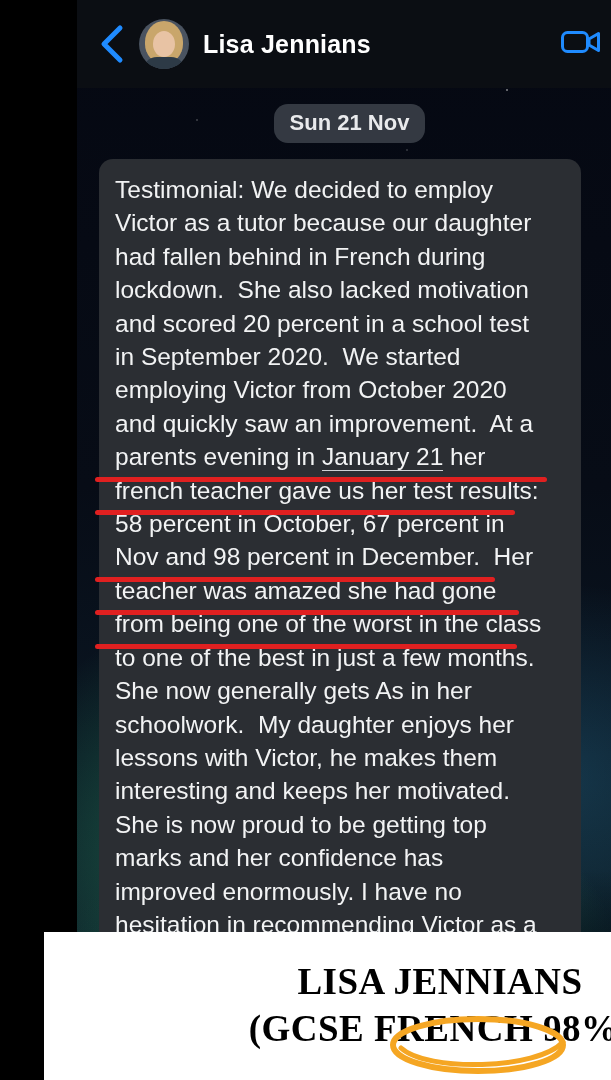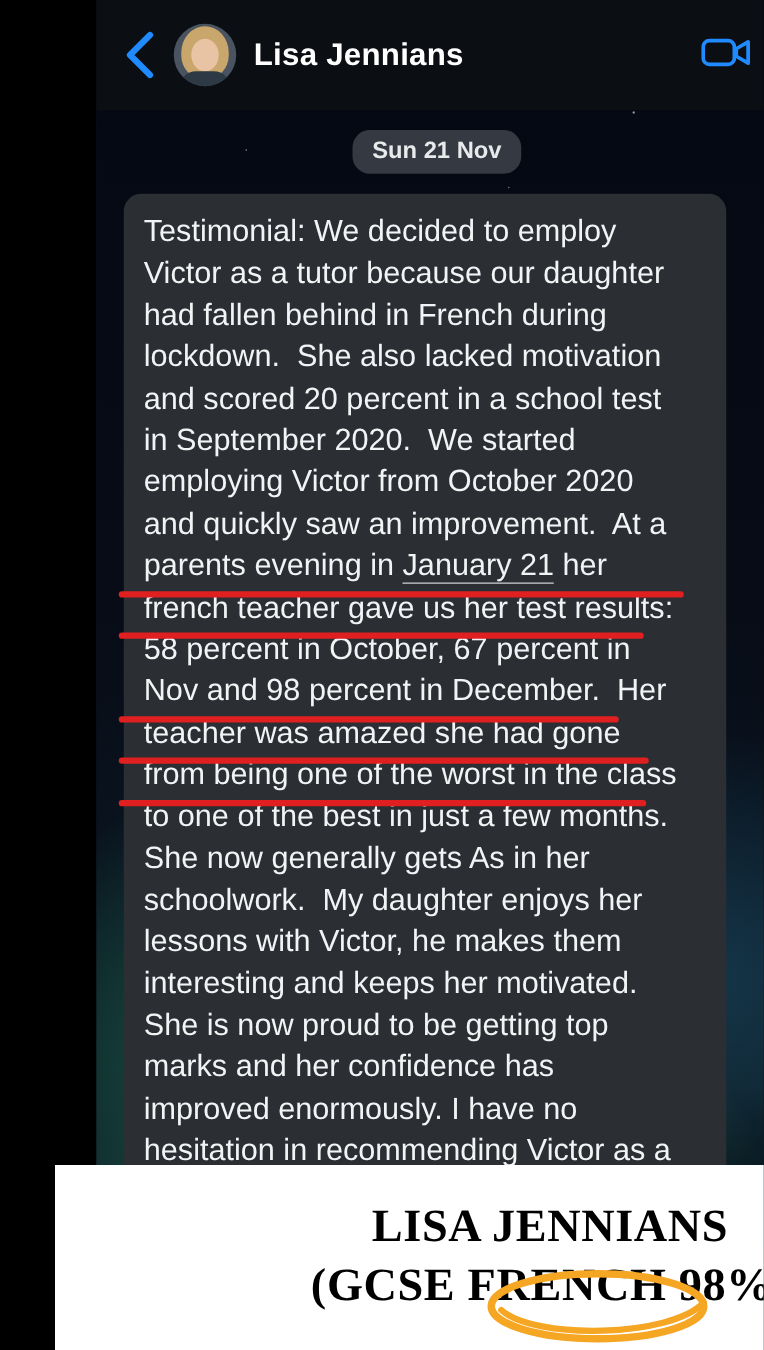--- a/index.html
+++ b/index.html
@@ -146,21 +146,21 @@
     z-index: 4;
   }
   .date-chip-row {
     display: flex;
     justify-content: center;
     padding-top: 16px;
   }
   .date-chip {
     background: rgba(56,62,70,0.92);
     color: #e9eaec;
-    font-size: 19px;
+    font-size: 22px;
     font-weight: bold;
     padding: 6px 16px 7px;
     border-radius: 14px;
   }
   .bubble {
     margin: 16px 14px 0 22px;
     background: #2b2e33;
     border-radius: 14px;
     padding: 14px 32px 10px 16px;
     position: relative;

